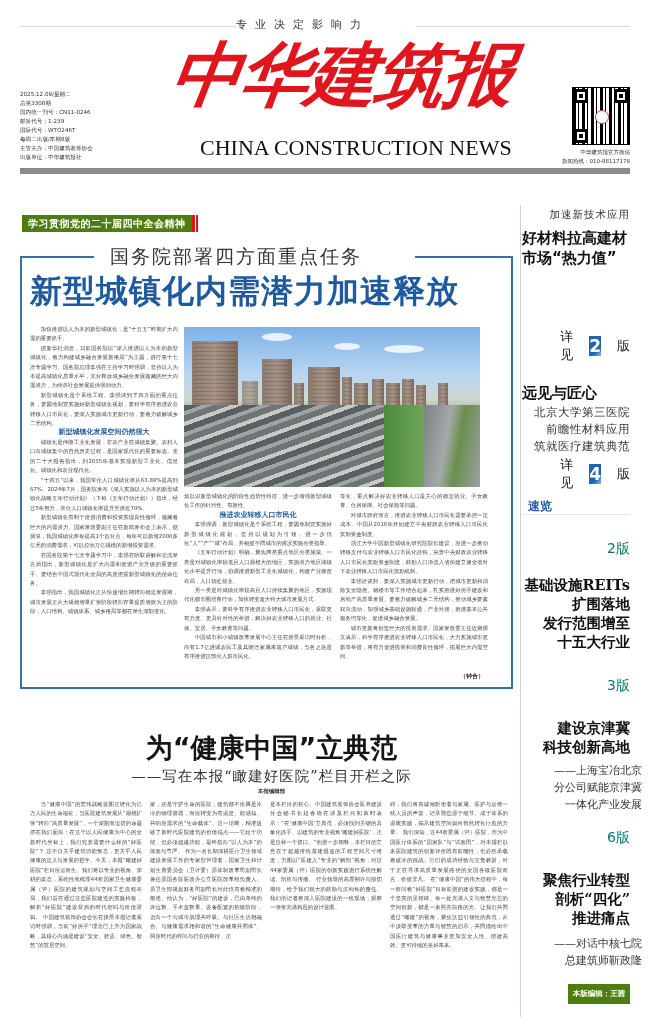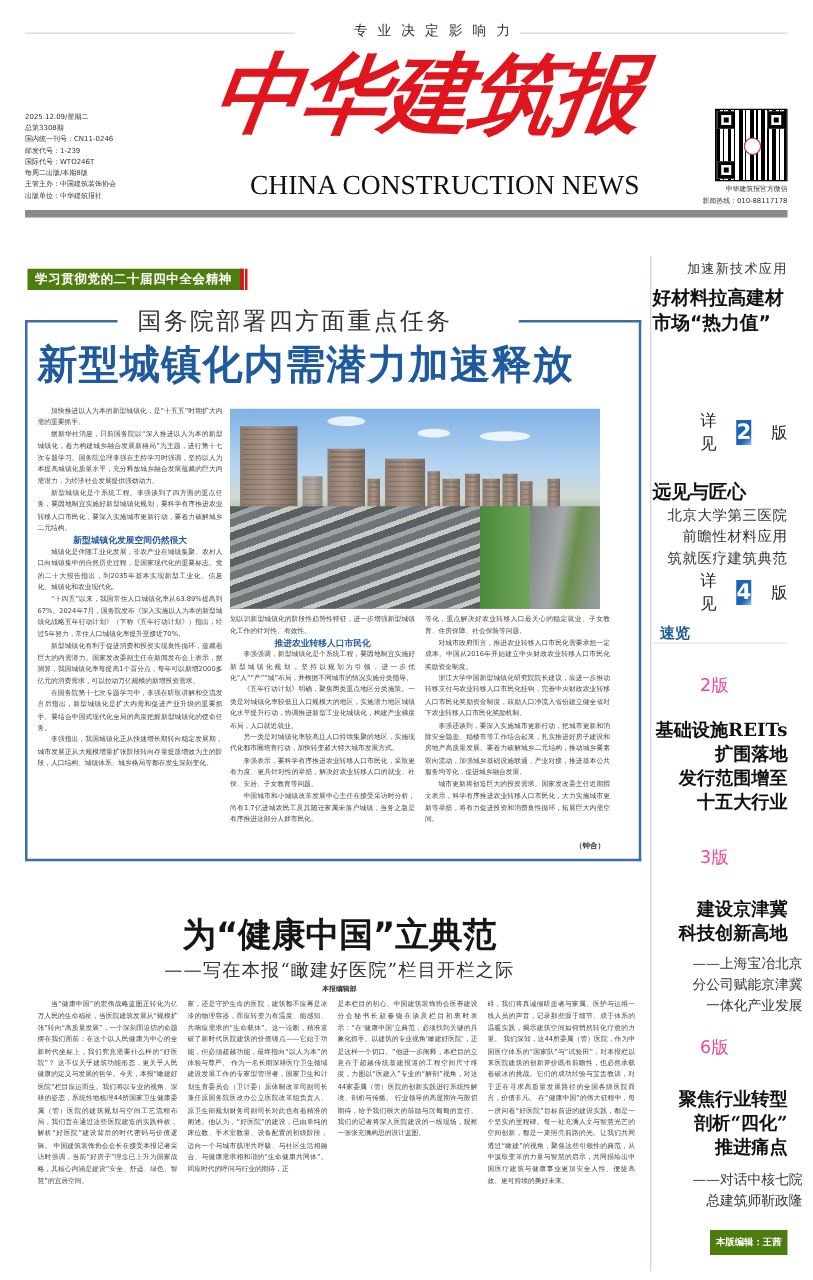--- a/index.html
+++ b/index.html
@@ -1,21 +1,21 @@
 <!DOCTYPE html>
 <html><head>
 <meta charset="utf-8">
 <style>
   * { box-sizing: border-box; margin: 0; padding: 0; }
   html, body { width: 650px; height: 1024px; background: #ffffff; overflow: hidden; }
   body { position: relative; font-family: "DejaVu Serif", "Liberation Serif", serif; color: #222; }
 
   
   .slogan-line { position: absolute; left: 20px; top: 26px; width: 610px; height: 1px; background: #d8d8d8; }
-  .slogan { position: absolute; left: 236px; top: 17px; width: 180px; text-align: right; background: #fff; font-family: "DejaVu Sans", sans-serif; font-size: 11px; letter-spacing: 8px; color: #333; }
+  .slogan { position: absolute; left: 236px; top: 17px; width: 180px; text-align: left; background: #fff; font-family: "DejaVu Sans", sans-serif; font-size: 11px; letter-spacing: 8px; color: #333; }
   .meta { position: absolute; left: 20px; top: 90px; font-family: "DejaVu Sans", sans-serif; font-size: 5.6px; line-height: 9px; color: #333; }
   .logo { position: absolute; left: 172px; top: 32px; width: 300px; height: 85px; }
   .logo-text { font-family: "DejaVu Serif", serif; font-size: 70px; color: #e0161f; font-style: italic; font-weight: bold; letter-spacing: -2px; line-height: 85px; transform: skewX(-8deg); white-space: nowrap; }
   .logo-en { position: absolute; left: 200px; top: 135px; font-family: "Liberation Serif", serif; font-size: 22px; color: #111; letter-spacing: 0px; white-space: nowrap; }
   .qr { position: absolute; left: 572px; top: 87px; width: 58px; height: 58px; background:
       repeating-linear-gradient(90deg, #000 0 3px, #fff 3px 5px, #000 5px 6px, #fff 6px 9px),
       #fff; border: 1px solid #000; }
   .qr .corner { position: absolute; width: 14px; height: 14px; border: 3px solid #000; background: #fff; }
   .qr .corner::after { content: ""; position: absolute; left: 2px; top: 2px; width: 4px; height: 4px; background: #000; }
   .qr .c1 { left: 1px; top: 1px; } .qr .c2 { right: 1px; top: 1px; } .qr .c3 { left: 1px; bottom: 1px; }
@@ -47,21 +47,21 @@
 
   
   .rightrule { position: absolute; left: 520px; top: 205px; width: 1px; height: 812px; background: #c8d4e0; }
   .r-kicker { position: absolute; left: 530px; top: 208px; width: 100px; text-align: right; font-size: 10.5px; color: #333; letter-spacing: 1px; }
   .r-title { position: absolute; left: 522px; width: 108px; text-align: left; font-family: "DejaVu Sans", sans-serif; font-weight: bold; font-size: 15px; line-height: 20px; color: #111; }
   .r-sub { position: absolute; left: 522px; width: 108px; text-align: right; font-size: 11.5px; line-height: 17px; color: #333; letter-spacing: 0.5px; }
   .seepage { position: absolute; left: 560px; width: 70px; text-align: right; font-family: "DejaVu Sans", sans-serif; font-size: 13px; color: #222; display: flex; align-items: center; justify-content: flex-end; gap: 16px; }
   .pagebox { display: inline-block; width: 22px; height: 20px; background: linear-gradient(135deg, #1d63b8 70%, #8cbcec); color: #fff; font-weight: bold; font-size: 17px; line-height: 20px; text-align: center; }
   .sujian { position: absolute; left: 528px; top: 498px; font-family: "DejaVu Sans", sans-serif; font-size: 12px; font-weight: bold; color: #1f5a9e; }
   .sujian-rule { position: absolute; left: 522px; top: 514px; width: 108px; height: 1px; background: #e3e6ea; }
-  .r-page { position: absolute; left: 560px; width: 70px; font-family: "DejaVu Sans", sans-serif; font-size: 14px; color: #ec4899; }
+  .r-page { position: absolute; left: 560px; width: 70px; text-align: right; font-family: "DejaVu Sans", sans-serif; font-size: 14px; color: #0f766e; }
   .r-head { position: absolute; left: 522px; width: 108px; text-align: right; font-family: "DejaVu Serif", serif; font-weight: bold; font-size: 14.5px; line-height: 19px; color: #111; }
   .r-deck { position: absolute; left: 534px; width: 108px; text-align: right; font-size: 11px; line-height: 17px; color: #333; }
   .editor { position: absolute; left: 568px; top: 984px; width: 62px; height: 20px; background: #4d7c0f; color: #fff; font-family: "DejaVu Sans", sans-serif; font-size: 7.5px; font-weight: bold; text-align: center; line-height: 20px; }
 
   
   .h2 { position: absolute; left: 30px; top: 730px; width: 483px; text-align: center; font-family: "DejaVu Sans", sans-serif; font-weight: bold; font-size: 27px; color: #151515; white-space: nowrap; }
   .h2-deck { position: absolute; left: 30px; top: 767px; width: 483px; text-align: center; font-size: 14.5px; color: #333; letter-spacing: 1px; white-space: nowrap; }
   .byline { position: absolute; left: 30px; top: 788px; width: 483px; text-align: center; font-family: "DejaVu Sans", sans-serif; font-size: 5.5px; font-weight: bold; color: #333; }
 </style>
 </head>

